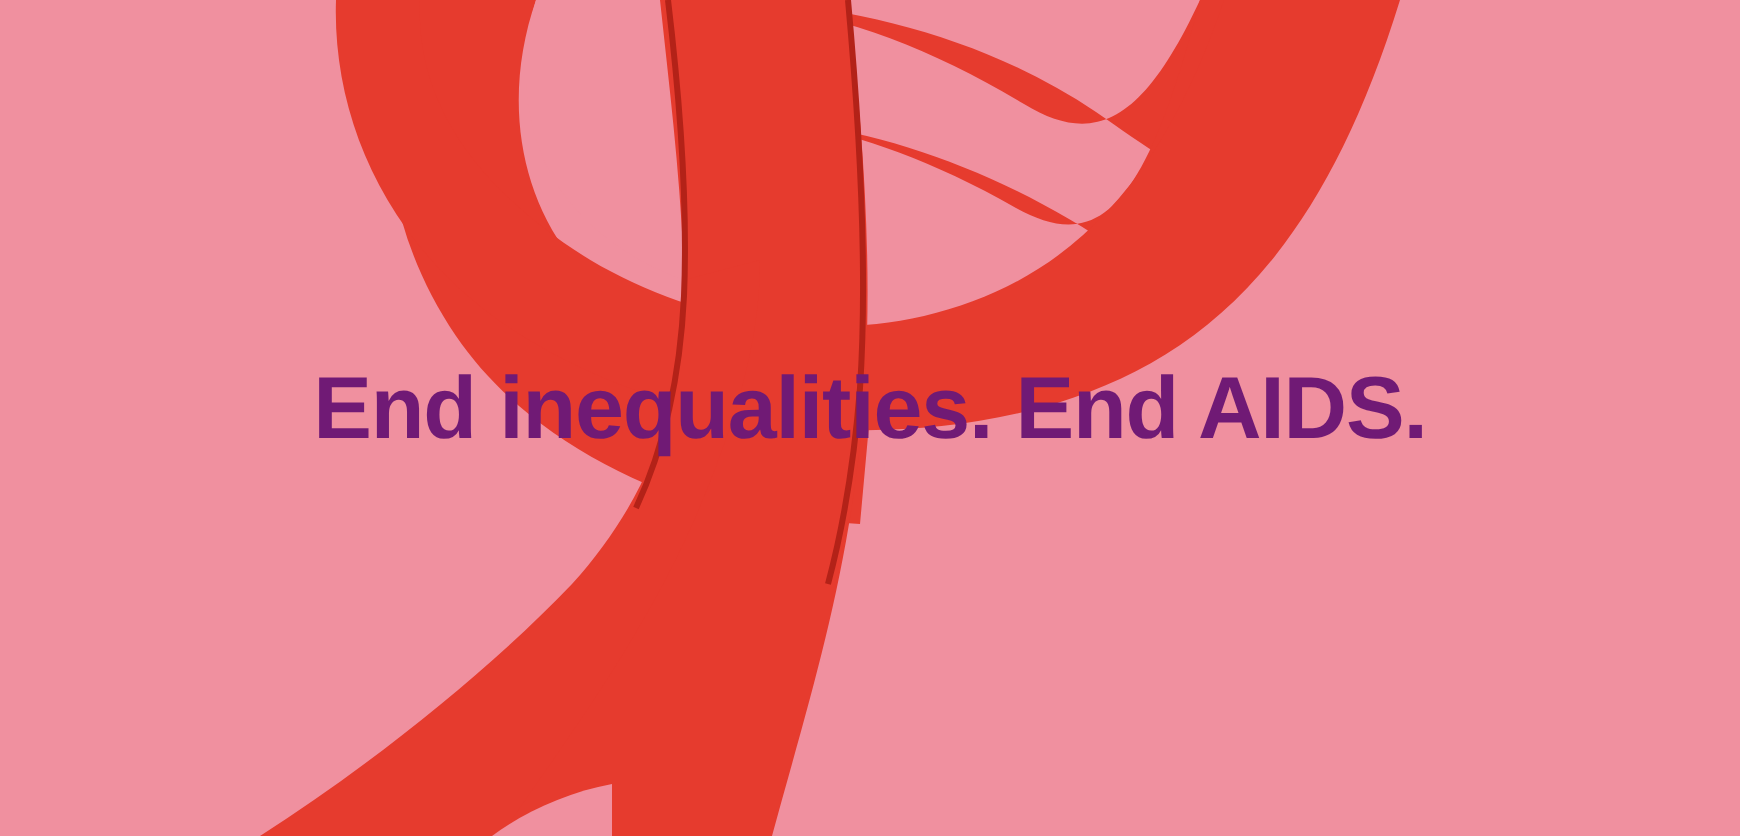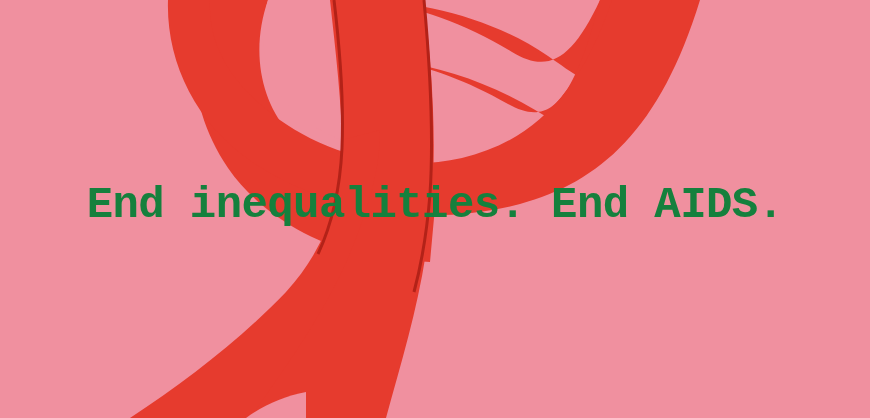--- a/index.html
+++ b/index.html
@@ -26,22 +26,22 @@
     left: 0;
     top: 0;
     width: 870px;
     height: 418px;
     display: flex;
     align-items: center;
     justify-content: center;
     pointer-events: none;
   }
   #headline-text {
-    color: #15803d;
-    font-family: Liberation Mono, monospace;
+    color: #701a75;
+    font-family: Liberation Sans, sans-serif;
     font-weight: bold;
     font-size: 44px;
     letter-spacing: -0.6px;
     line-height: 1;
     white-space: nowrap;
     text-align: left;
     margin: 0;
     transform: translateY(-4px);
   }
 </style>

